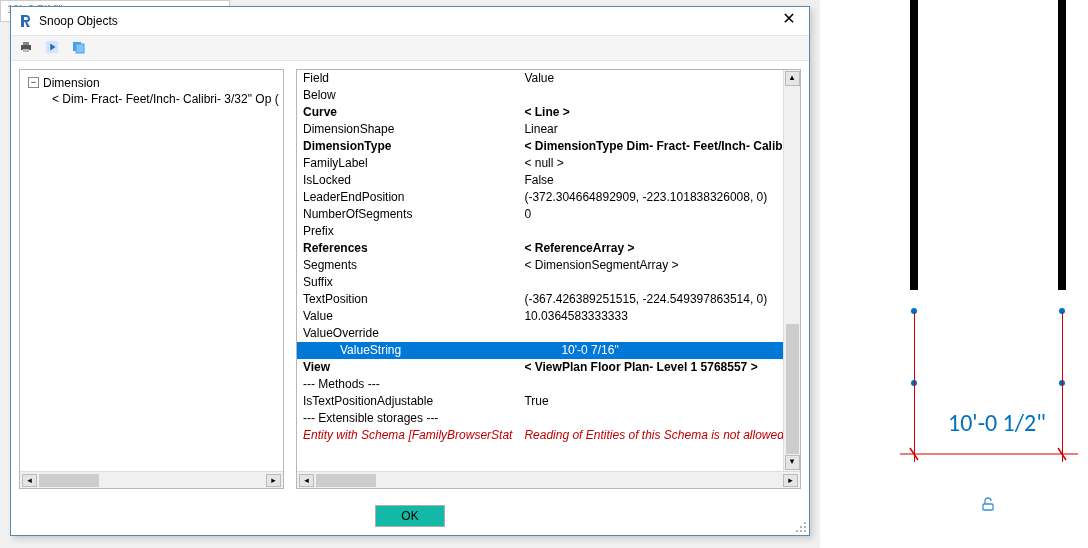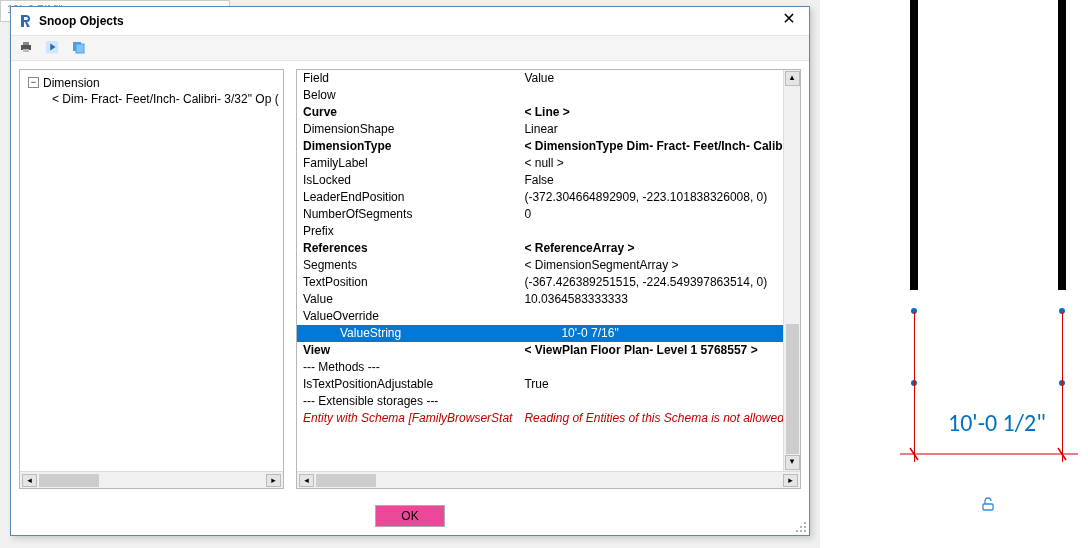--- a/index.html
+++ b/index.html
@@ -42,21 +42,21 @@
     align-items: center;
     padding: 0 6px;
     background: #fff;
     position: relative;
   }
   .app-icon {
     width: 16px; height: 16px;
     margin-right: 6px;
   }
   .titlebar-title {
-    font-weight: bold;
+    font-weight: normal;
     font-size: 12px;
   }
   .close-btn {
     position: absolute;
     right: 4px; top: 4px;
     width: 32px; height: 20px;
     text-align: center;
     line-height: 16px;
     font-size: 16px;
     font-family: Arial, sans-serif;
@@ -207,21 +207,21 @@
   }
   .button-bar {
     height: 38px;
     display: flex;
     align-items: center;
     justify-content: center;
   }
   .ok-btn {
     width: 70px;
     height: 22px;
-    background: #ec4899;
+    background: #14b8a6;
     border: 1px solid #adadad;
     cursor: pointer;
     font-size: 12px;
   }
   .resize-grip {
     position: absolute;
     right: 2px; bottom: 2px;
     width: 12px; height: 12px;
   }
 
@@ -381,20 +381,24 @@
                 </tr>
                 <tr class="row-bold">
                   <td>References</td>
                   <td>&lt; ReferenceArray &gt;</td>
                 </tr>
                 <tr>
                   <td>Segments</td>
                   <td>&lt; DimensionSegmentArray &gt;</td>
                 </tr>
                 <tr>
+                  <td>Suffix</td>
+                  <td></td>
+                </tr>
+                <tr>
                   <td>TextPosition</td>
                   <td>(-367.426389251515, -224.549397863514, 0)</td>
                 </tr>
                 <tr>
                   <td>Value</td>
                   <td>10.0364583333333</td>
                 </tr>
                 <tr>
                   <td>ValueOverride</td>
                   <td></td>

